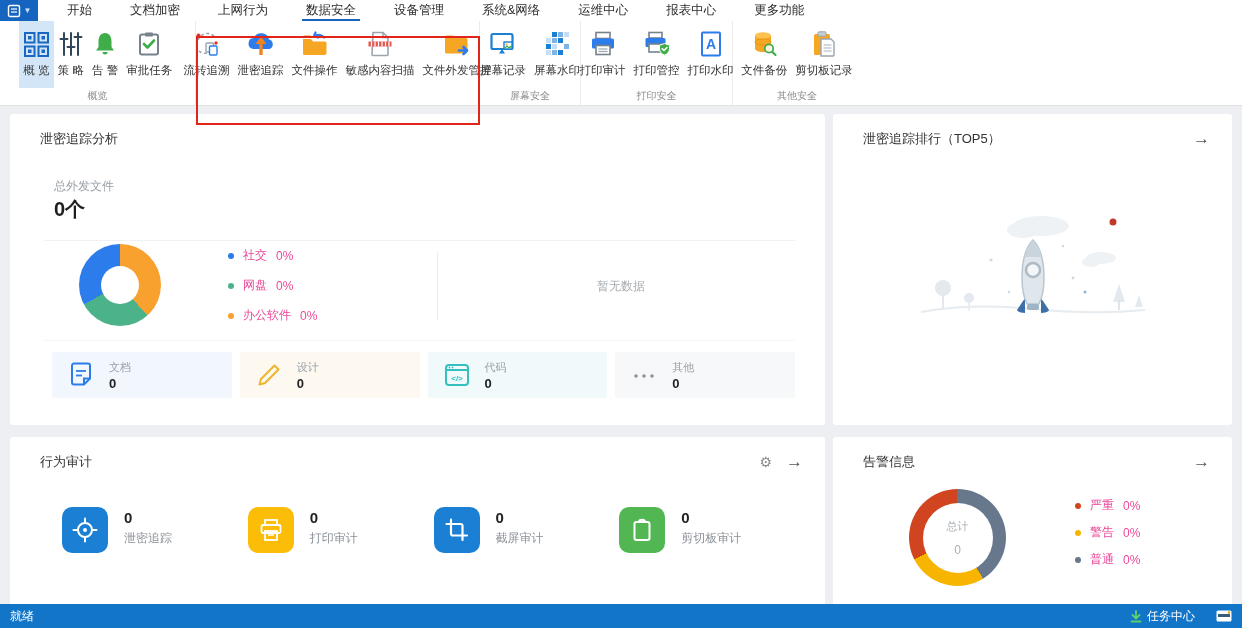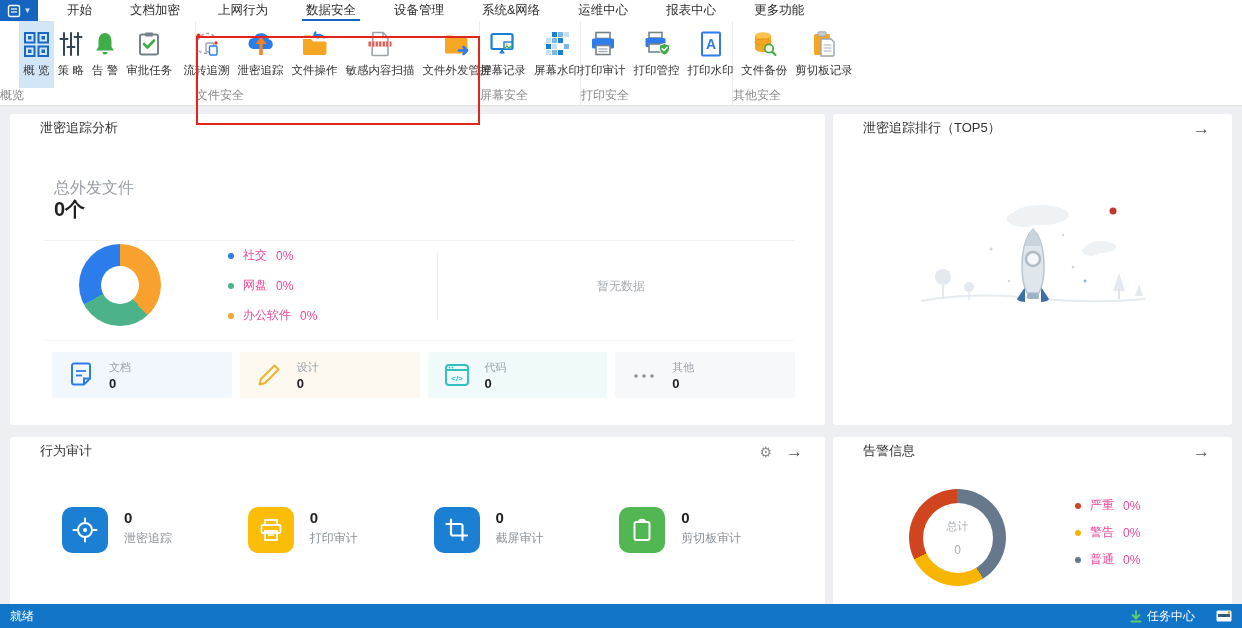--- a/index.html
+++ b/index.html
@@ -15,37 +15,37 @@
   .menu-item.active::after { content:""; position:absolute; left:15px; right:15px; bottom:0; height:2px; background:#1565c0; }
 
   
   .ribbon { position:absolute; top:21px; left:0; right:0; height:85px; background:#fff; border-bottom:1px solid #e2e2e2; display:flex; }
   .rgroup { display:flex; flex-direction:column; border-right:1px solid #ebebeb; }
   .rbuttons { flex:1; display:flex; align-items:stretch; justify-content:center; }
   .rbtn { display:flex; flex-direction:column; align-items:center; justify-content:flex-start; padding:5px 4px 0; cursor:pointer; }
   .rbtn .ricon { height:36px; display:flex; align-items:center; justify-content:center; }
   .rbtn .rlabel { font-size:11.5px; color:#333; white-space:nowrap; margin-top:1px; }
   .rbtn.selected { background:#d3e6f7; }
-  .rgroup-label { height:17px; font-size:12px; color:#8a8a8a; line-height:15px; }
+  .rgroup-label { height:17px; text-align:center; font-size:10px; color:#8a8a8a; line-height:15px; }
   .red-frame { position:absolute; left:196px; top:15px; width:284px; height:89px; border:2px solid #e1251b; pointer-events:none; z-index:6; }
 
   
   .card { position:absolute; background:#fff; border-radius:3px; }
   #card-leak     { left:10px;  top:114px; width:815px; height:311px; }
   #card-rank     { left:833px; top:114px; width:399px; height:311px; }
   #card-behavior { left:10px;  top:437px; width:815px; height:168px; }
   #card-alert    { left:833px; top:437px; width:399px; height:168px; }
-  .card-head { display:flex; justify-content:space-between; align-items:flex-end; padding:5px 22px 0 30px; }
+  .card-head { display:flex; justify-content:space-between; align-items:flex-start; padding:16px 22px 0 30px; }
   .card-title { font-size:13px; color:#333; }
   .head-icons { display:flex; align-items:center; gap:14px; }
   .gear-ic { font-size:14px; color:#8a8a8a; cursor:pointer; line-height:1; }
   .arrow-ic { font-size:17px; color:#555; cursor:pointer; line-height:1; }
 
   
-  .la-total-label { position:absolute; left:44px; top:64px; font-size:16px; color:#9aa0a6; }
+  .la-total-label { position:absolute; left:44px; top:64px; font-size:12px; color:#9aa0a6; }
   .la-total-value { position:absolute; left:44px; top:82px; font-size:20px; font-weight:bold; color:#1f1f1f; }
   .la-hr1 { position:absolute; left:34px; right:30px; top:126px; height:1px; background:#f0f1f2; }
   .la-hr2 { position:absolute; left:34px; right:30px; top:226px; height:1px; background:#f5f6f7; }
   .donut1 { position:absolute; left:69px; top:130px; width:82px; height:82px; border-radius:50%;
             background:conic-gradient(#f9a12f 0deg 138deg, #4cb28a 138deg 242deg, #2d7ceb 242deg 360deg); }
   .donut1::after { content:""; position:absolute; left:50%; top:50%; width:38px; height:38px; margin:-19px 0 0 -19px;
                    border-radius:50%; background:#fff; }
   .la-legend { position:absolute; left:218px; top:133px; display:flex; flex-direction:column; gap:13px; }
   .leg-row { display:flex; align-items:center; gap:9px; font-size:12px; color:#ec4899; }
   .leg-dot { width:6px; height:6px; border-radius:50%; }
@@ -228,21 +228,20 @@
         <div class="rbtn">
           <span class="ricon">
             <svg width="30" height="28" viewBox="0 0 30 28">
               <path d="M3 7 a1.5 1.5 0 0 1 1.5 -1.5 h6.5 l2 2.5 h11 a1.5 1.5 0 0 1 1.5 1.5 v12 a2 2 0 0 1 -2 2 h-19 a1.5 1.5 0 0 1 -1.5 -1.5 Z" fill="#f5a623"></path>
               <path d="M17 20.5 h8 m-3.5 -3.5 l3.5 3.5 -3.5 3.5" fill="none" stroke="#2d7ceb" stroke-width="2.6" stroke-linecap="round" stroke-linejoin="round"></path>
             </svg>
           </span>
           <span class="rlabel">文件外发管控</span>
         </div>
       </div>
-      <div class="rgroup-label">文件安全</div>
     </div>
 
     <div class="rgroup" style="width:101px">
       <div class="rbuttons">
         <div class="rbtn">
           <span class="ricon">
             <svg width="28" height="28" viewBox="0 0 28 28">
               <rect x="2.5" y="4" width="21" height="15" rx="1.5" fill="none" stroke="#1b7fd4" stroke-width="2.2"></rect>
               <path d="M10 23.5 l3 -4.5 3 4.5 Z" fill="#1b7fd4"></path>
               <rect x="15" y="12" width="8" height="7" fill="#fff" stroke="#1b7fd4" stroke-width="1.4"></rect>

